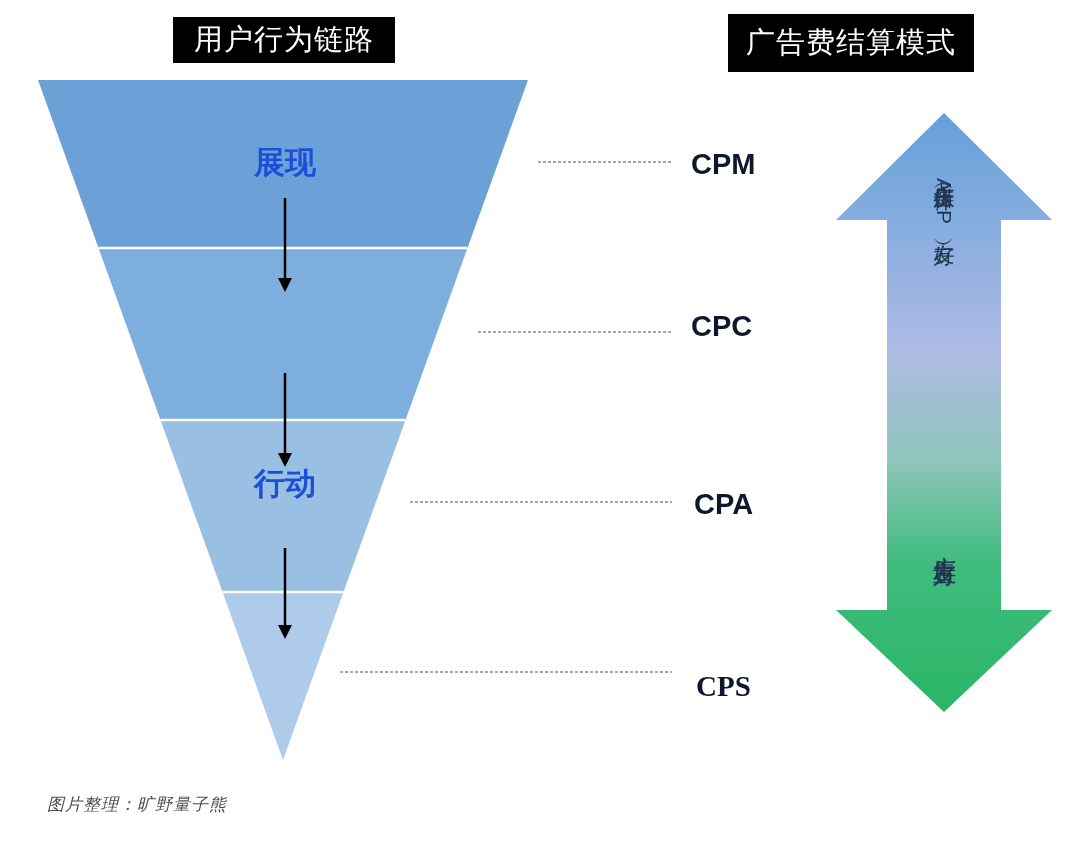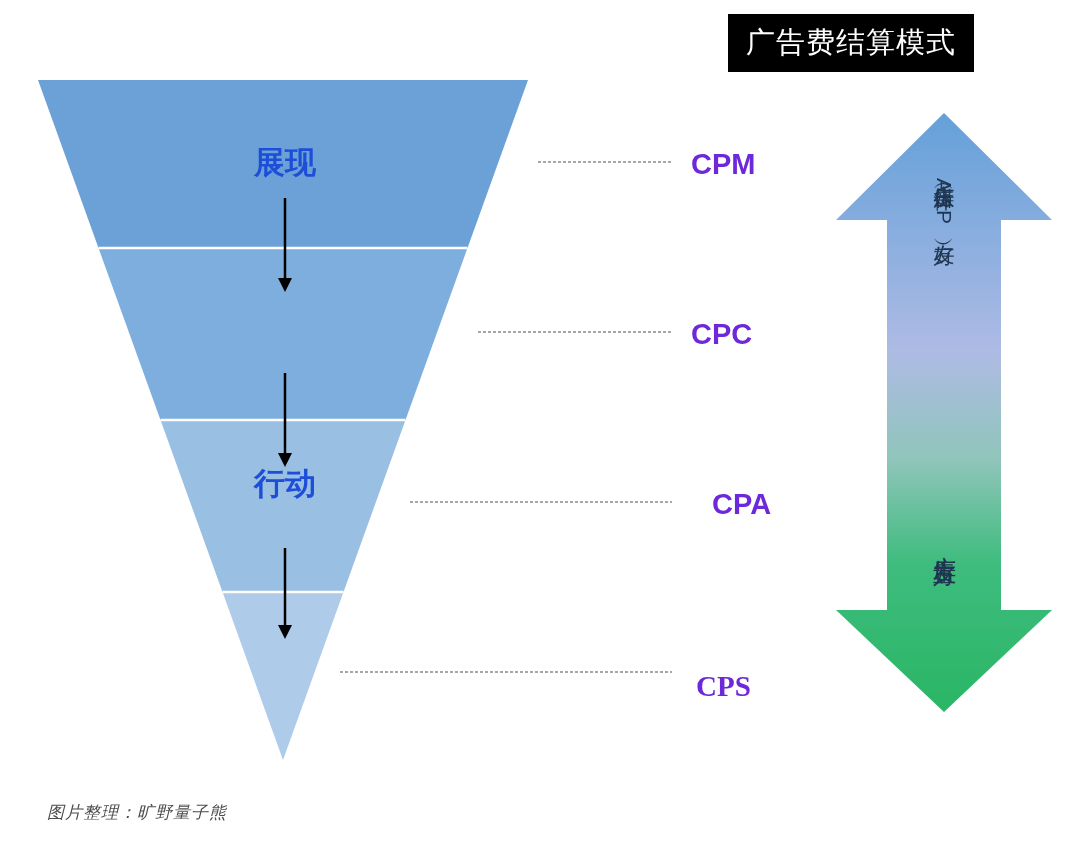--- a/index.html
+++ b/index.html
@@ -10,21 +10,21 @@
   .abs{position:absolute;}
   .badge{
     background:#000;color:#fff;display:flex;align-items:center;justify-content:center;
     font-size:29px;letter-spacing:1px;
   }
   .stage-label{
     width:150px;text-align:center;font-size:31px;font-weight:700;color:#1d4ed8;
     line-height:40px;height:40px;
   }
   .model-label{
-    font-size:29px;font-weight:600;color:#6d28d9;height:36px;line-height:36px;
+    font-size:29px;font-weight:600;color:#0f172a;height:36px;line-height:36px;
   }
   .v-label{
     writing-mode:vertical-rl;text-orientation:mixed;
     color:#1f3550;font-size:21px;letter-spacing:2px;line-height:32px;
     display:flex;align-items:center;
   }
   .v-label.bottom{font-size:23px;}
   .credit{
     font-style:italic;color:#4d4d4d;font-size:17px;letter-spacing:1px;
   }
@@ -69,30 +69,33 @@
     </g>
 
     <line x1="538" y1="162" x2="672" y2="162" stroke="#8a8a8a" stroke-width="1.3" stroke-dasharray="3 2"></line>
     <line x1="478" y1="332" x2="672" y2="332" stroke="#8a8a8a" stroke-width="1.3" stroke-dasharray="3 2"></line>
     <line x1="410" y1="502" x2="672" y2="502" stroke="#8a8a8a" stroke-width="1.3" stroke-dasharray="3 2"></line>
     <line x1="340" y1="672" x2="672" y2="672" stroke="#8a8a8a" stroke-width="1.3" stroke-dasharray="3 2"></line>
 
     <polygon points="944,113 1052,220 1001,220 1001,610 1052,610 944,712 836,610 887,610 887,220 836,220" fill="url(#arrowGrad)"></polygon>
   </svg>
 
+  <div class="abs badge" style="left:173px;top:17px;width:222px;height:46px;">
+    <span>用户行为链路</span>
+  </div>
   <div class="abs badge" style="left:728px;top:14px;width:246px;height:58px;">
     <span>广告费结算模式</span>
   </div>
 
   <div class="abs stage-label" style="left:210px;top:143px;">展现</div>
   <div class="abs stage-label" style="left:210px;top:464px;">行动</div>
 
   <div class="abs model-label" style="left:691px;top:146px;">CPM</div>
-  <div class="abs model-label" style="left:691px;top:316px;">CPC</div>
-  <div class="abs model-label" style="left:694px;top:486px;margin-left:18px;">CPA</div>
+  <div class="abs model-label" style="left:691px;top:308px;">CPC</div>
+  <div class="abs model-label" style="left:694px;top:486px;">CPA</div>
   <div class="abs model-label" style="left:696px;top:668px;font-family:Liberation Serif, serif;">CPS</div>
 
   <div class="abs v-label" style="left:928px;top:168px;height:235px;">广告媒体（APP）友好</div>
   <div class="abs v-label bottom" style="left:929px;top:538px;height:135px;">广告主友好</div>
 
-  <div class="abs credit" style="left:47px;top:793px;margin-top:8px;">图片整理：旷野量子熊</div>
+  <div class="abs credit" style="left:47px;top:793px;">图片整理：旷野量子熊</div>
 
 </div>
 
 </body></html>

